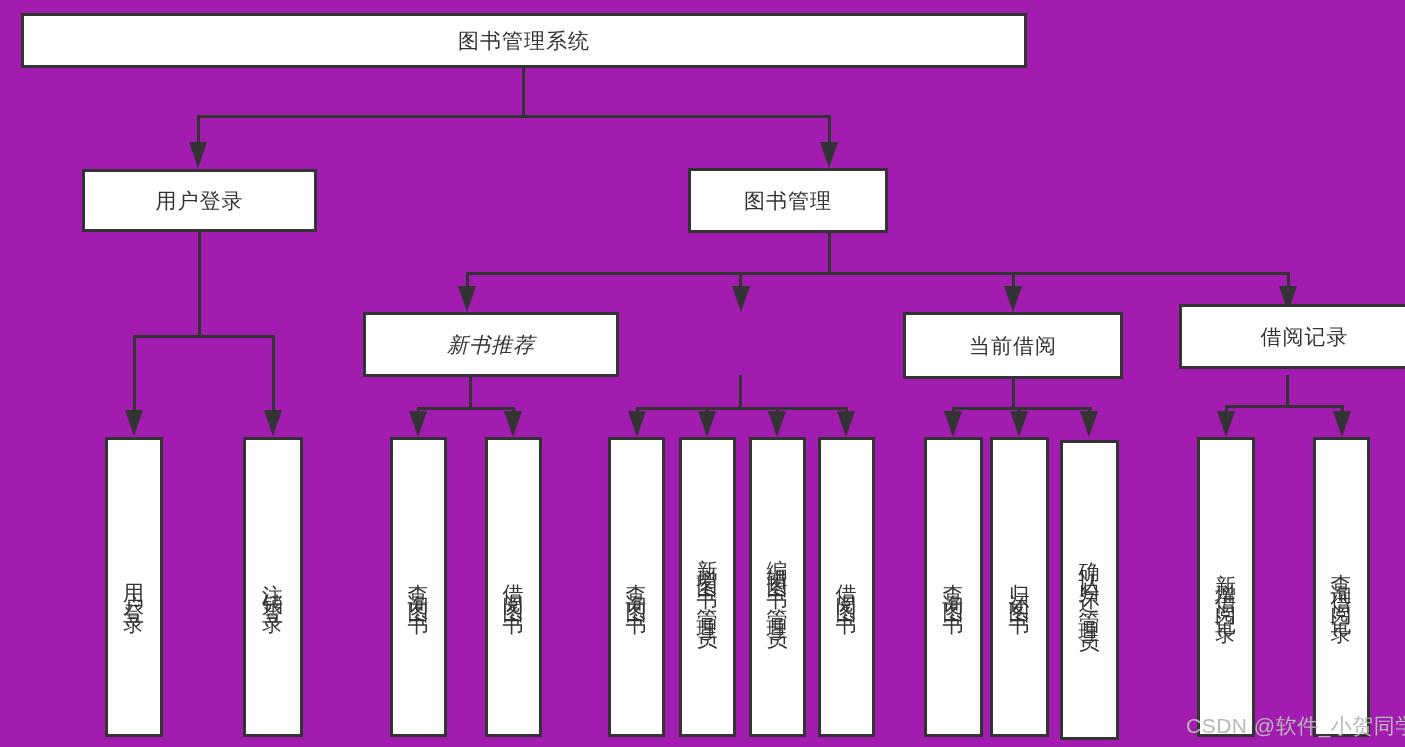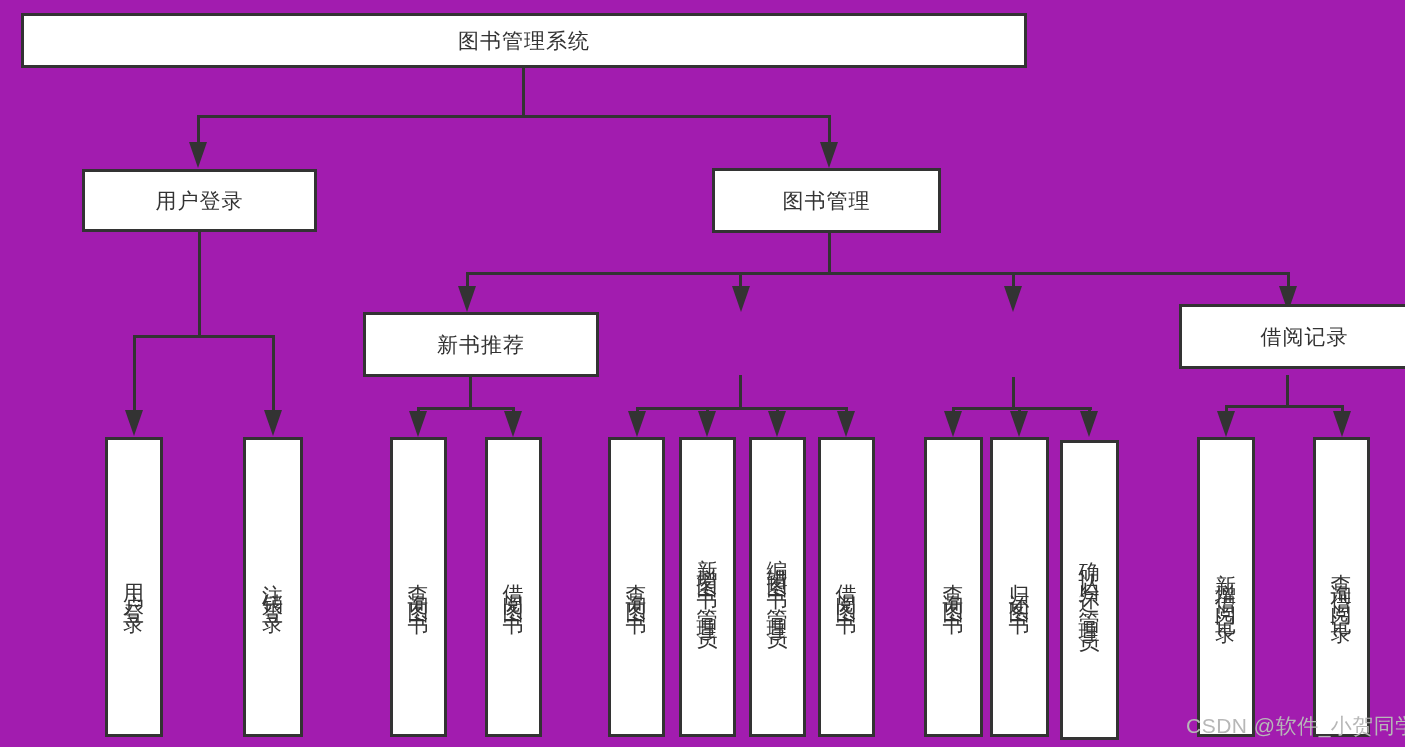--- a/index.html
+++ b/index.html
@@ -44,21 +44,21 @@
   <div class="vline" style="left:522px; top:66px; height:51px;"></div>
   <div class="hline" style="left:197px; top:115px; width:634px;"></div>
   <div class="vline" style="left:197px; top:115px; height:29px;"></div>
   <div class="arrow" style="left:189px; top:142px;"></div>
   <div class="vline" style="left:828px; top:115px; height:29px;"></div>
   <div class="arrow" style="left:820px; top:142px;"></div>
 
   <div class="node" style="left:82px; top:169px; width:235px; height:63px;">
     <span>用户登录</span>
   </div>
-  <div class="node" style="left:712px; top:168px; width:229px; height:65px;">
+  <div class="node" style="left:688px; top:168px; width:200px; height:65px;">
     <span>图书管理</span>
   </div>
 
   <div class="vline" style="left:198px; top:230px; height:108px;"></div>
   <div class="hline" style="left:133px; top:335px; width:142px;"></div>
   <div class="vline" style="left:133px; top:335px; height:77px;"></div>
   <div class="arrow" style="left:125px; top:410px;"></div>
   <div class="vline" style="left:272px; top:335px; height:77px;"></div>
   <div class="arrow" style="left:264px; top:410px;"></div>
 
@@ -66,22 +66,25 @@
   <div class="hline" style="left:466px; top:272px; width:824px;"></div>
   <div class="vline" style="left:466px; top:272px; height:17px;"></div>
   <div class="arrow" style="left:458px; top:286px;"></div>
   <div class="vline" style="left:739px; top:272px; height:17px;"></div>
   <div class="arrow" style="left:732px; top:286px;"></div>
   <div class="vline" style="left:1012px; top:272px; height:17px;"></div>
   <div class="arrow" style="left:1004px; top:286px;"></div>
   <div class="vline" style="left:1287px; top:272px; height:17px;"></div>
   <div class="arrow" style="left:1279px; top:286px;"></div>
 
-  <div class="node" style="left:363px; top:312px; width:236px; height:65px;">
+  <div class="node" style="left:363px; top:312px; width:256px; height:65px;font-style:italic;">
     <span>新书推荐</span>
+  </div>
+  <div class="node" style="left:903px; top:312px; width:220px; height:67px;">
+    <span>当前借阅</span>
   </div>
   <div class="node" style="left:1179px; top:304px; width:251px; height:65px;">
     <span>借阅记录</span>
   </div>
 
   <div class="vline" style="left:469px; top:375px; height:35px;"></div>
   <div class="hline" style="left:417px; top:407px; width:98px;"></div>
   <div class="vline" style="left:417px; top:407px; height:8px;"></div>
   <div class="arrow" style="left:409px; top:411px;"></div>
   <div class="vline" style="left:512px; top:407px; height:8px;"></div>

